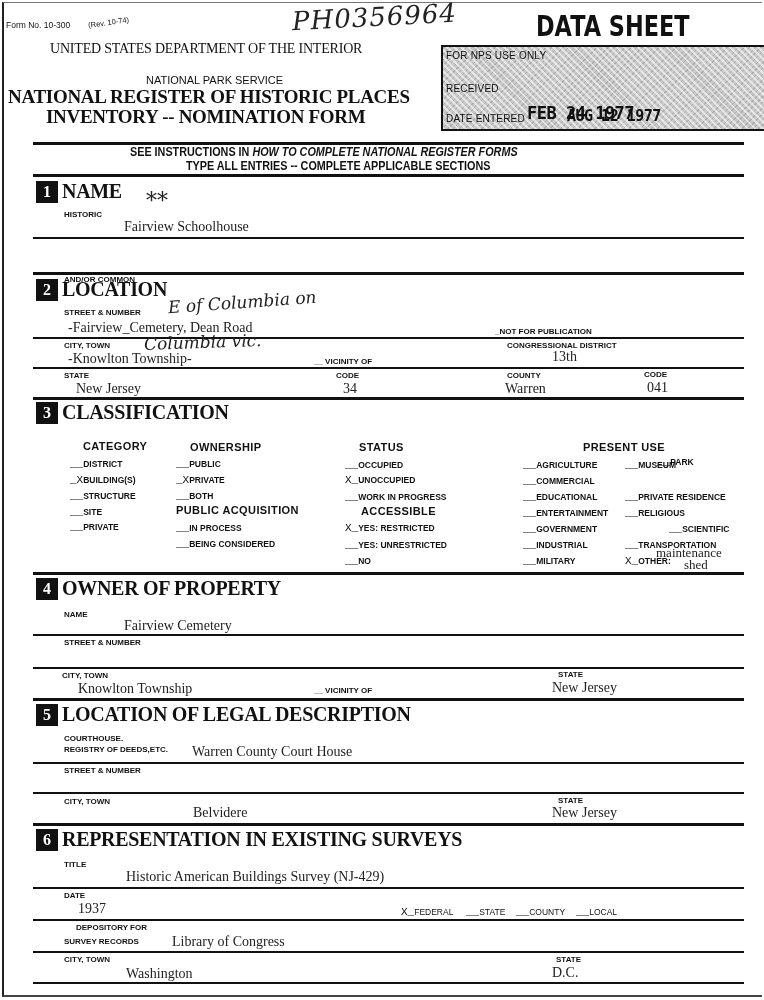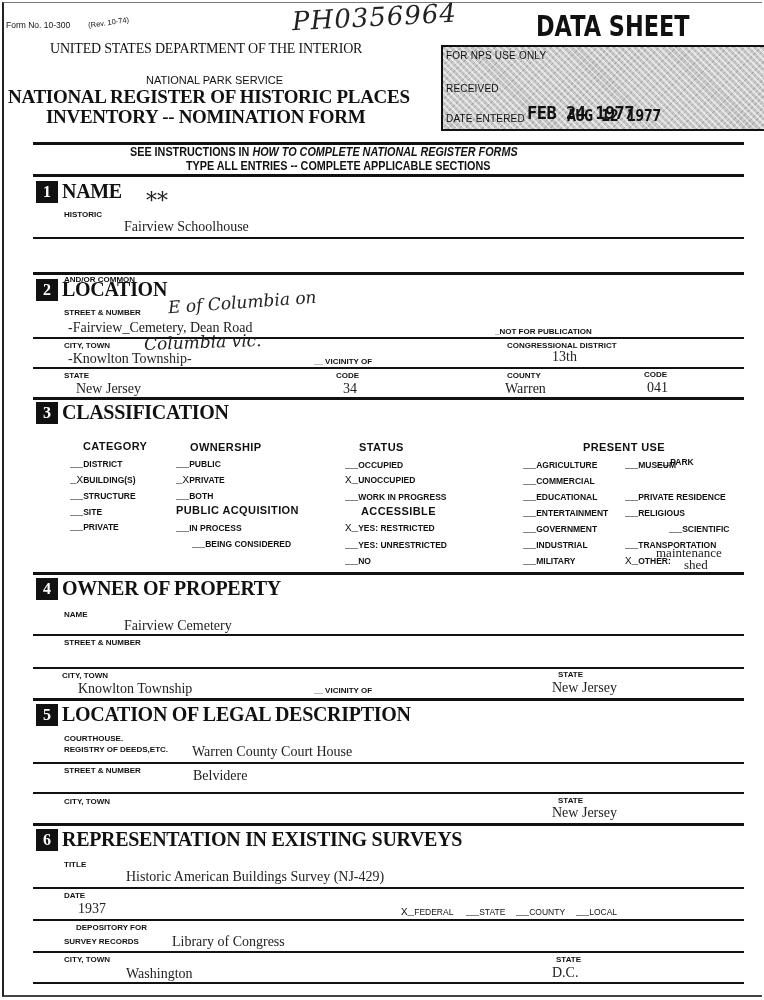--- a/index.html
+++ b/index.html
@@ -105,21 +105,21 @@
 <div class="chk" style="left:70px;top:458px;"><span class="mark">__</span><span>DISTRICT</span></div>
 <div class="chk" style="left:70px;top:474px;"><span class="mark">_X</span><span>BUILDING(S)</span></div>
 <div class="chk" style="left:70px;top:490px;"><span class="mark">__</span><span>STRUCTURE</span></div>
 <div class="chk" style="left:70px;top:506px;"><span class="mark">__</span><span>SITE</span></div>
 <div class="chk" style="left:70px;top:521px;"><span class="mark">__</span><span>PRIVATE</span></div>
 
 <div class="chk" style="left:176px;top:458px;"><span class="mark">__</span><span>PUBLIC</span></div>
 <div class="chk" style="left:176px;top:474px;"><span class="mark">_X</span><span>PRIVATE</span></div>
 <div class="chk" style="left:176px;top:490px;text-align:right;"><span class="mark">__</span><span>BOTH</span></div>
 <div class="chk" style="left:176px;top:522px;"><span class="mark">__</span><span>IN PROCESS</span></div>
-<div class="chk" style="left:192px;top:538px;text-align:right;"><span class="mark">__</span><span>BEING CONSIDERED</span></div>
+<div class="chk" style="left:176px;top:538px;text-align:right;"><span class="mark">__</span><span>BEING CONSIDERED</span></div>
 
 <div class="chk" style="left:345px;top:459px;"><span class="mark">__</span><span>OCCUPIED</span></div>
 <div class="chk" style="left:345px;top:474px;"><span class="mark">X_</span><span>UNOCCUPIED</span></div>
 <div class="chk" style="left:345px;top:491px;"><span class="mark">__</span><span>WORK IN PROGRESS</span></div>
 <div class="chk" style="left:345px;top:522px;"><span class="mark">X_</span><span>YES: RESTRICTED</span></div>
 <div class="chk" style="left:345px;top:539px;"><span class="mark">__</span><span>YES: UNRESTRICTED</span></div>
 <div class="chk" style="left:345px;top:555px;"><span class="mark">__</span><span>NO</span></div>
 
 <div class="chk" style="left:523px;top:459px;"><span class="mark">__</span><span>AGRICULTURE</span></div>
 <div class="chk" style="left:523px;top:475px;"><span class="mark">__</span><span>COMMERCIAL</span></div>
@@ -162,21 +162,21 @@
   <div class="sec-title">LOCATION OF LEGAL DESCRIPTION</div>
 </div>
 <div class="abs lbl" style="left:64px;top:734px;">COURTHOUSE.</div>
 <div class="abs lbl" style="left:64px;top:745px;">REGISTRY OF DEEDS,ETC.</div>
 <div class="abs typed" style="left:192px;top:744px;">Warren County Court House</div>
 <div class="rule" style="top:762px;"></div>
 <div class="abs lbl" style="left:64px;top:766px;">STREET &amp; NUMBER</div>
 <div class="abs typed" style="left:192px;top:776px;"></div>
 <div class="rule" style="top:792px;"></div>
 <div class="abs lbl" style="left:64px;top:797px;">CITY, TOWN</div>
-<div class="abs typed" style="left:193px;top:768px;">Belvidere</div>
+<div class="abs typed" style="left:193px;top:805px;">Belvidere</div>
 <div class="abs lbl" style="left:558px;top:796px;">STATE</div>
 <div class="abs typed" style="left:552px;top:805px;">New Jersey</div>
 <div class="rule thick" style="top:823px;"></div>
 
 <div class="sec-head" style="top:828px;">
   <div class="sec-num">6</div>
   <div class="sec-title">REPRESENTATION IN EXISTING SURVEYS</div>
 </div>
 <div class="abs lbl" style="left:64px;top:860px;">TITLE</div>
 <div class="abs typed" style="left:126px;top:869px;">Historic American Buildings Survey (NJ-429)</div>

